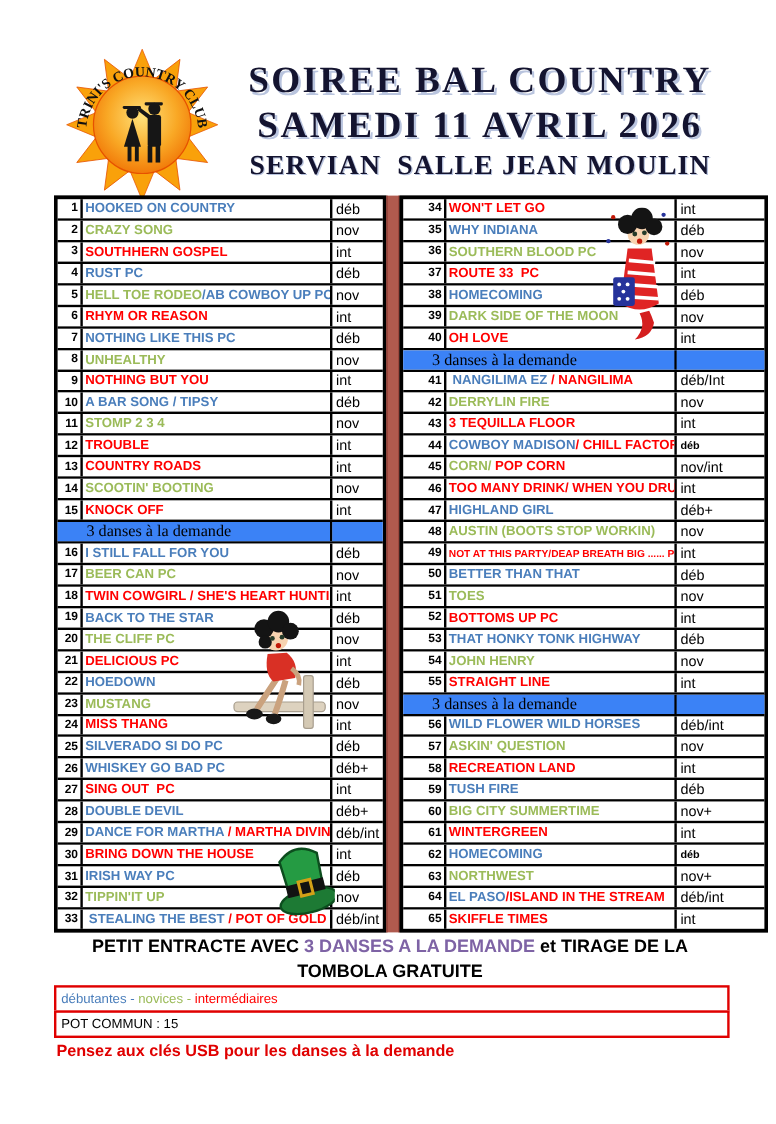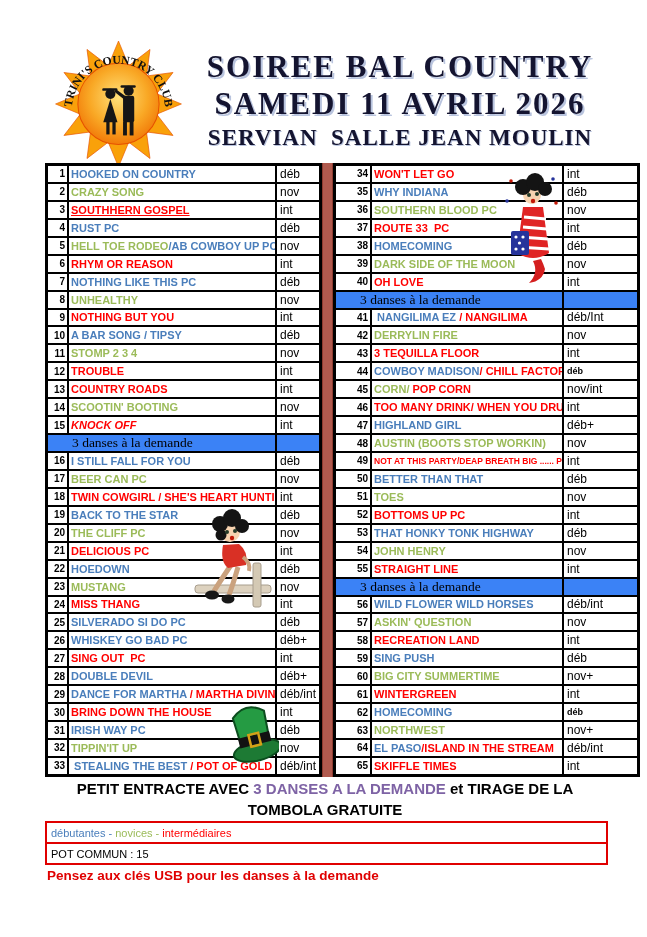--- a/index.html
+++ b/index.html
@@ -116,21 +116,21 @@
         <div class="cell title"><span class="seg" style="color: rgb(74, 126, 187);">HOOKED ON COUNTRY</span></div>
         <div class="cell level">déb</div>
       </div>
       <div class="trow">
         <div class="cell num">2</div>
         <div class="cell title"><span class="seg" style="color: rgb(155, 187, 89);">CRAZY SONG</span></div>
         <div class="cell level">nov</div>
       </div>
       <div class="trow">
         <div class="cell num">3</div>
-        <div class="cell title"><span class="seg" style="color: rgb(255, 0, 0); text-decoration: underline;">SOUTHHERN GOSPEL</span></div>
+        <div class="cell title"><span class="seg" style="color: rgb(255, 0, 0);">SOUTHHERN GOSPEL</span></div>
         <div class="cell level">int</div>
       </div>
       <div class="trow">
         <div class="cell num">4</div>
         <div class="cell title"><span class="seg" style="color: rgb(74, 126, 187);">RUST PC</span></div>
         <div class="cell level">déb</div>
       </div>
       <div class="trow">
         <div class="cell num">5</div>
         <div class="cell title"><span class="seg" style="color: rgb(155, 187, 89);">HELL TOE RODEO</span><span class="seg" style="color: rgb(74, 126, 187);">/AB COWBOY UP PC</span></div>
@@ -176,21 +176,21 @@
         <div class="cell title"><span class="seg" style="color: rgb(255, 0, 0);">COUNTRY ROADS</span></div>
         <div class="cell level">int</div>
       </div>
       <div class="trow">
         <div class="cell num">14</div>
         <div class="cell title"><span class="seg" style="color: rgb(155, 187, 89);">SCOOTIN' BOOTING</span></div>
         <div class="cell level">nov</div>
       </div>
       <div class="trow">
         <div class="cell num">15</div>
-        <div class="cell title"><span class="seg" style="color: rgb(255, 0, 0); font-style: italic;">KNOCK OFF</span></div>
+        <div class="cell title"><span class="seg" style="color: rgb(255, 0, 0);">KNOCK OFF</span></div>
         <div class="cell level">int</div>
       </div>
       <div class="trow interlude">
         <div class="cell merged">3 danses à la demande</div>
         <div class="cell level"></div>
       </div>
       <div class="trow">
         <div class="cell num">16</div>
         <div class="cell title"><span class="seg" style="color: rgb(74, 126, 187);">I STILL FALL FOR YOU</span></div>
         <div class="cell level">déb</div>
@@ -411,21 +411,21 @@
         <div class="cell title"><span class="seg" style="color: rgb(155, 187, 89);">ASKIN' QUESTION</span></div>
         <div class="cell level">nov</div>
       </div>
       <div class="trow">
         <div class="cell num">58</div>
         <div class="cell title"><span class="seg" style="color: rgb(255, 0, 0);">RECREATION LAND</span></div>
         <div class="cell level">int</div>
       </div>
       <div class="trow">
         <div class="cell num">59</div>
-        <div class="cell title"><span class="seg" style="color: rgb(74, 126, 187);">SING PUSH</span></div>
+        <div class="cell title"><span class="seg" style="color: rgb(74, 126, 187);">TUSH FIRE</span></div>
         <div class="cell level">déb</div>
       </div>
       <div class="trow">
         <div class="cell num">60</div>
         <div class="cell title"><span class="seg" style="color: rgb(155, 187, 89);">BIG CITY SUMMERTIME</span></div>
         <div class="cell level">nov+</div>
       </div>
       <div class="trow">
         <div class="cell num">61</div>
         <div class="cell title"><span class="seg" style="color: rgb(255, 0, 0);">WINTERGREEN</span></div>

